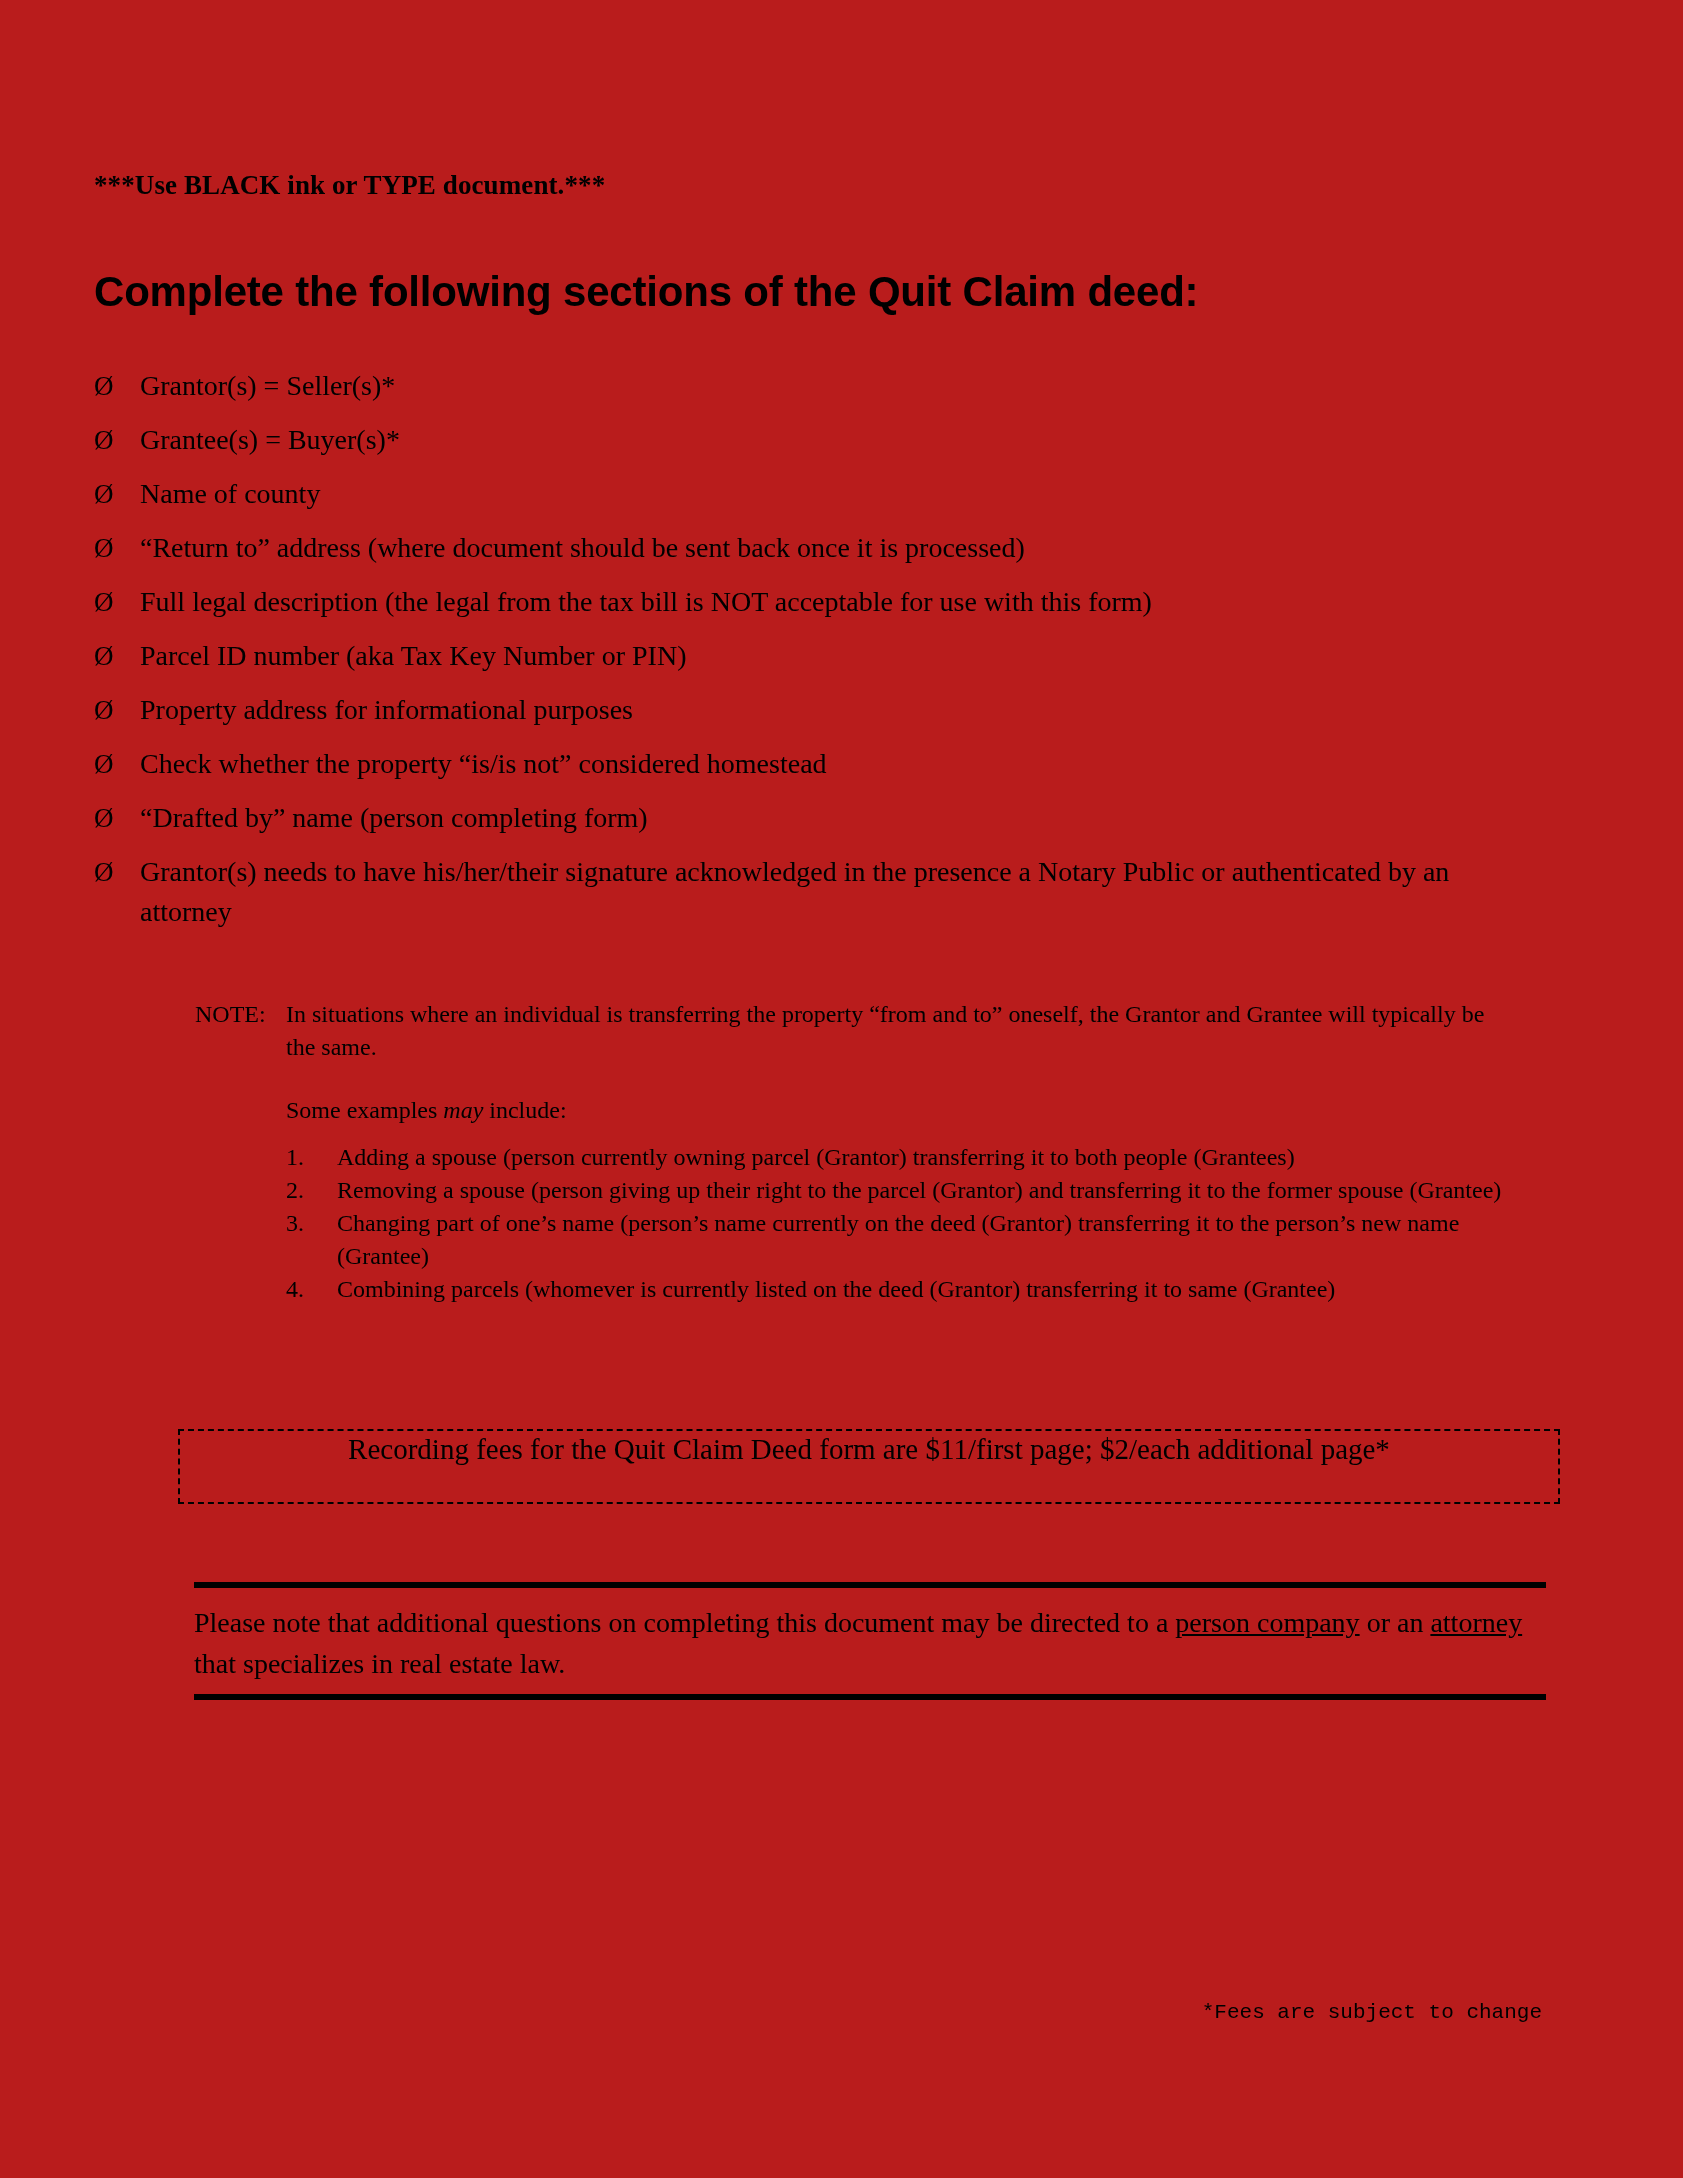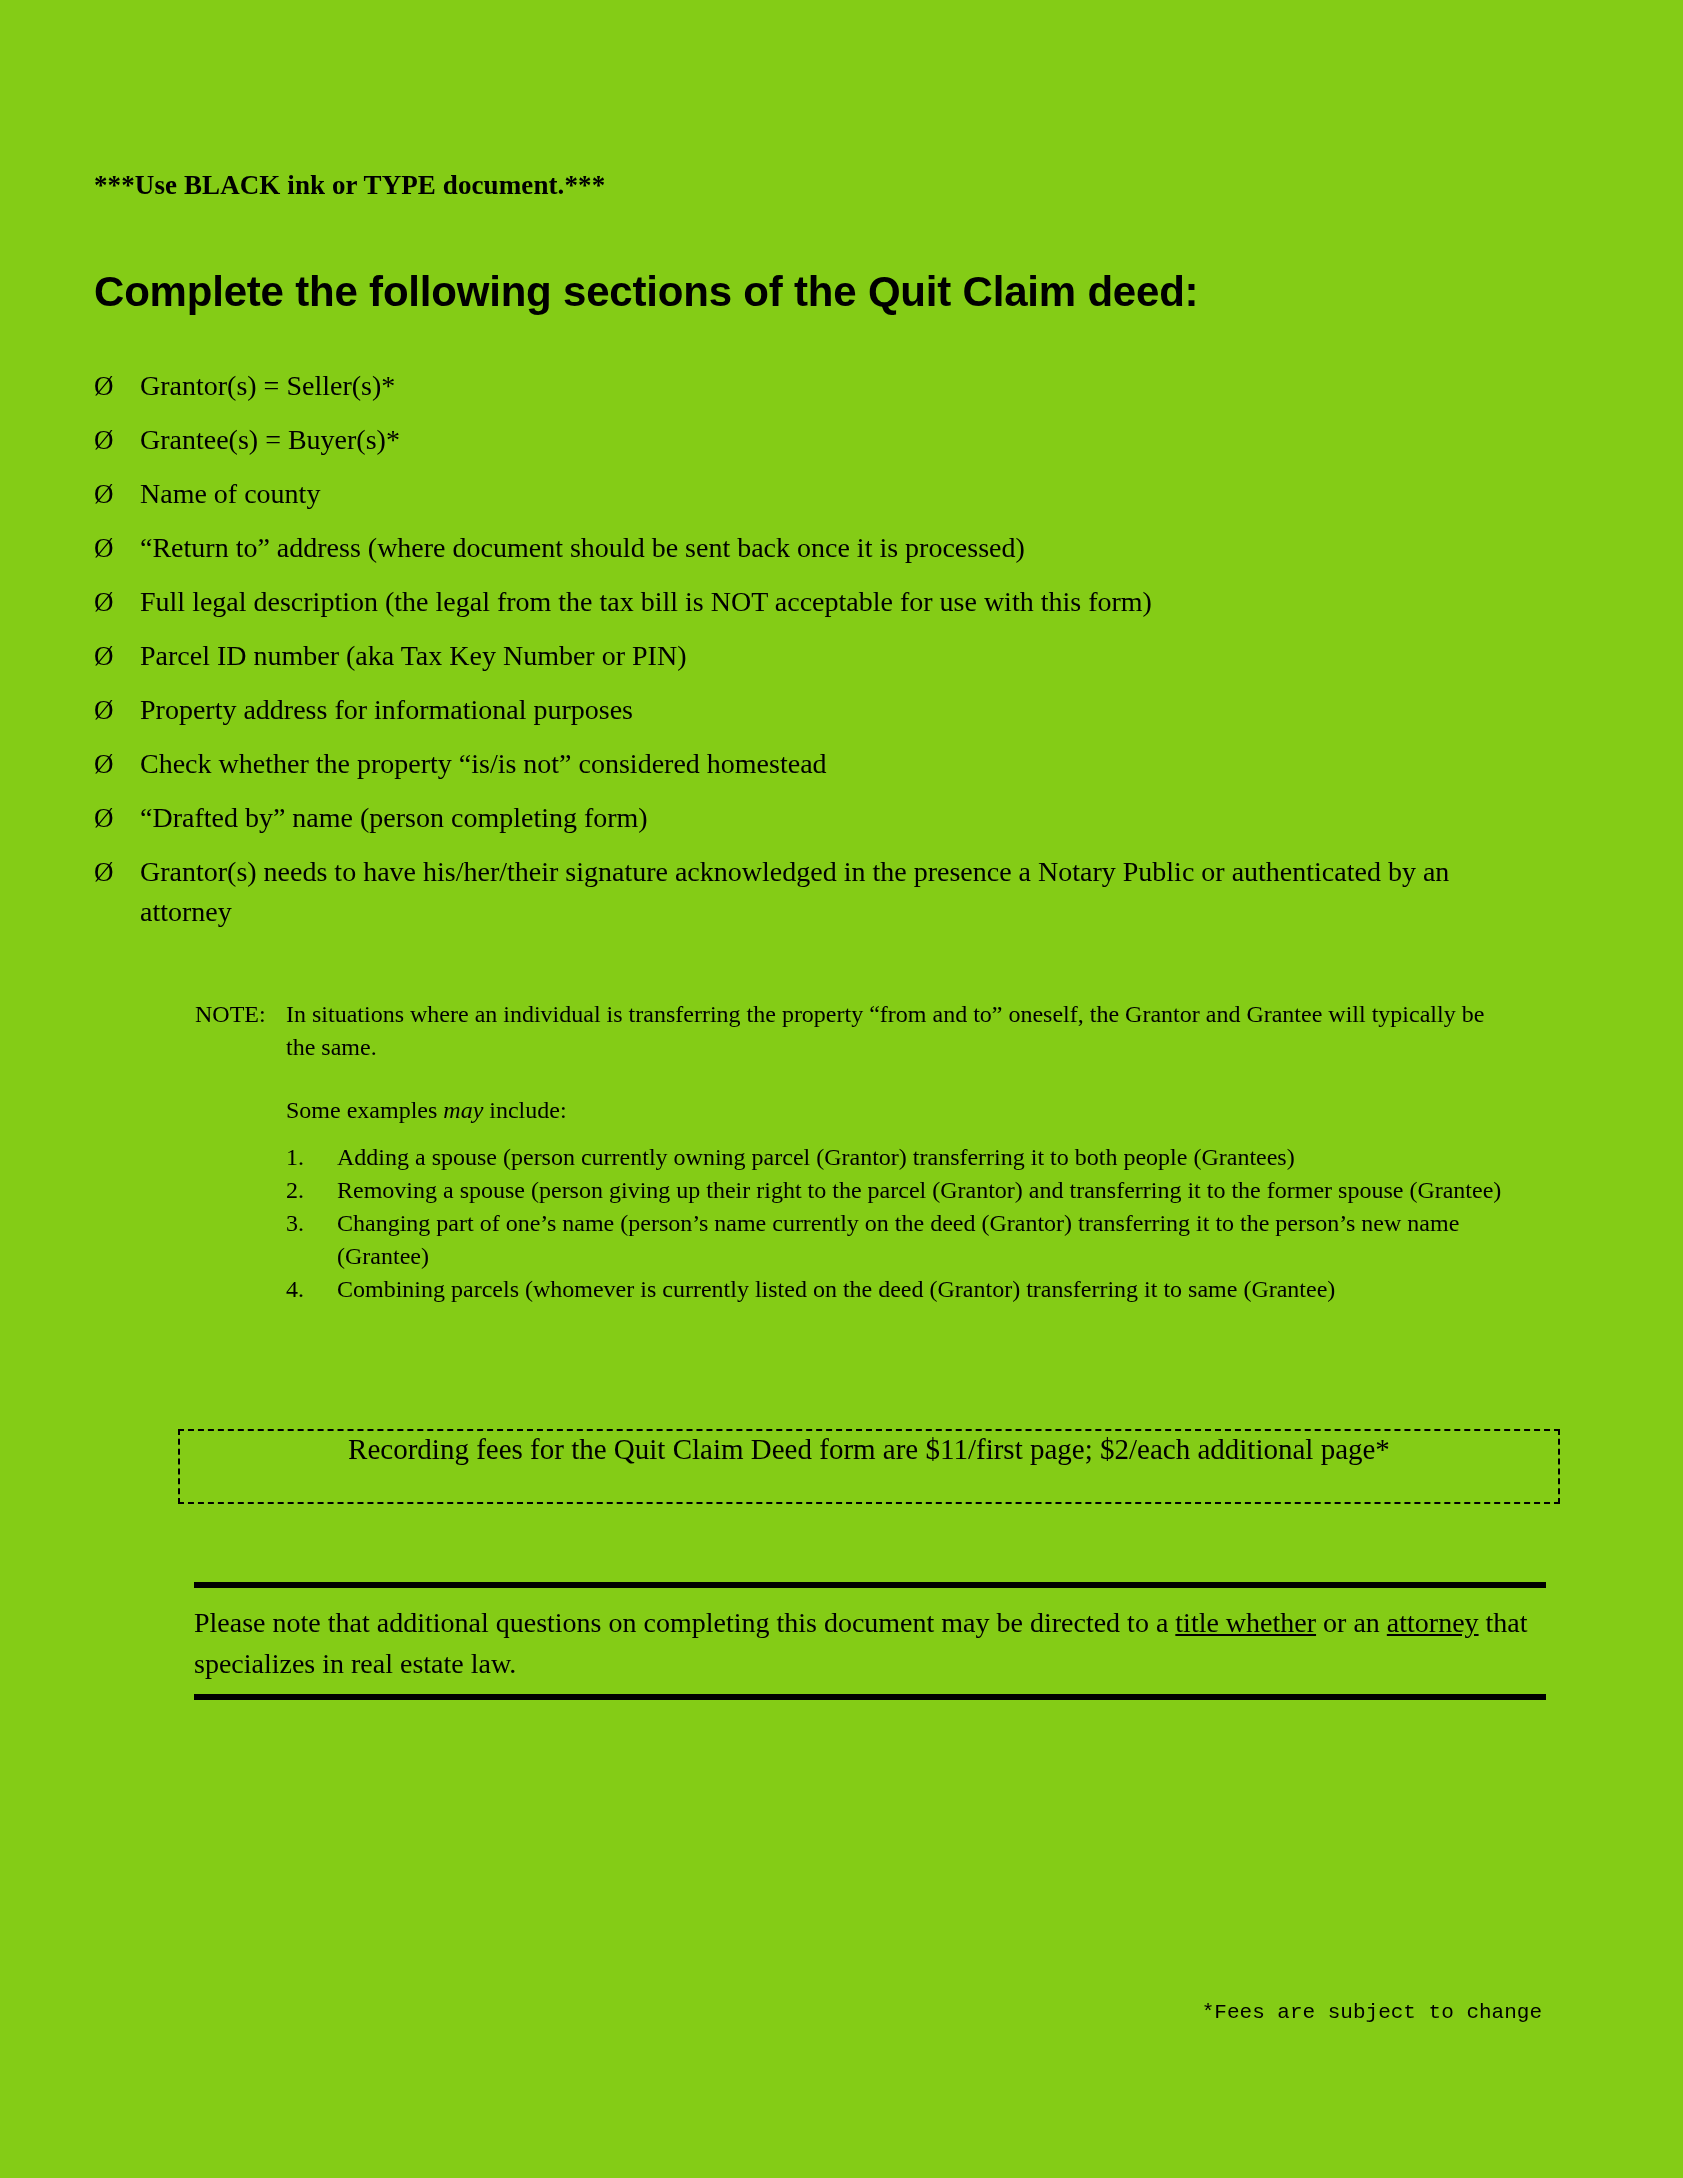--- a/index.html
+++ b/index.html
@@ -14,21 +14,21 @@
     font-family: "Liberation Serif", "DejaVu Serif", serif;
     color: #000000;
     overflow: hidden;
   }
 
   .page {
     position: absolute;
     top: 0; left: 0;
     width: 1683px;
     height: 2178px;
-    background: #84cc16;
+    background: #b91c1c;
   }
 
   
   .warning-line {
     position: absolute;
     left: 94px;
     top: 170px;
     font-family: "Liberation Serif", "DejaVu Serif", serif;
     font-weight: bold;
     font-size: 27px;
@@ -262,20 +262,20 @@
       </div>
     </div>
   </div>
 
   <div class="fee-box">
     <span class="fee-text">Recording fees for the Quit Claim Deed form are $11/first page; $2/each additional page*</span>
   </div>
 
   <div class="bottom-note">
     <div class="rule"></div>
-    <div class="bottom-note-text"><span>Please note that additional questions on completing this document may be directed to a </span><span class="u">title whether</span><span> or an </span><span class="u">attorney</span><span> that specializes in real estate law.</span></div>
+    <div class="bottom-note-text"><span>Please note that additional questions on completing this document may be directed to a </span><span class="u">person company</span><span> or an </span><span class="u">attorney</span><span> that specializes in real estate law.</span></div>
     <div class="rule"></div>
   </div>
 
   <div class="footer-note">*Fees are subject to change</div>
 
 </div>
 
 
 </body></html>

